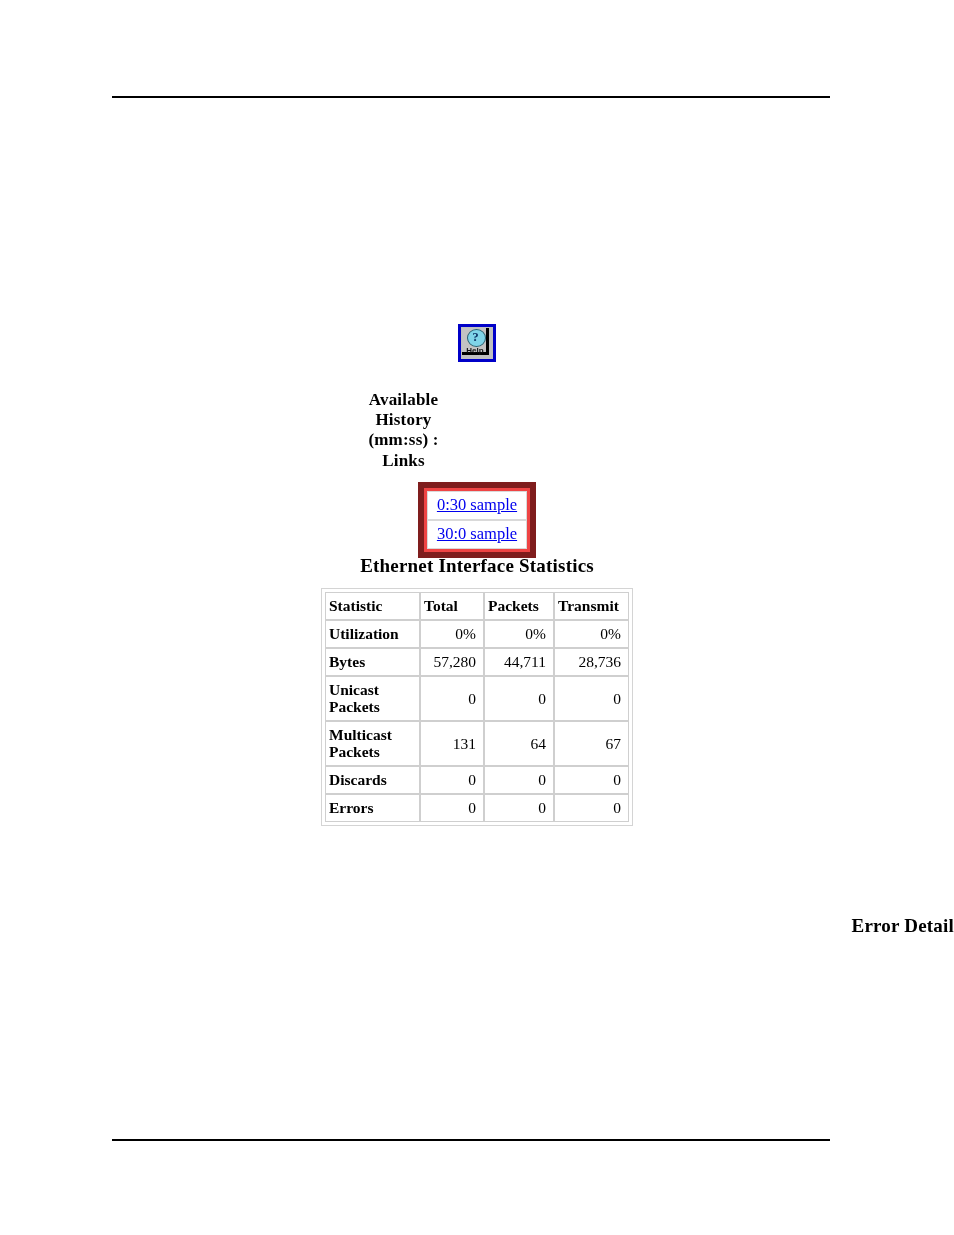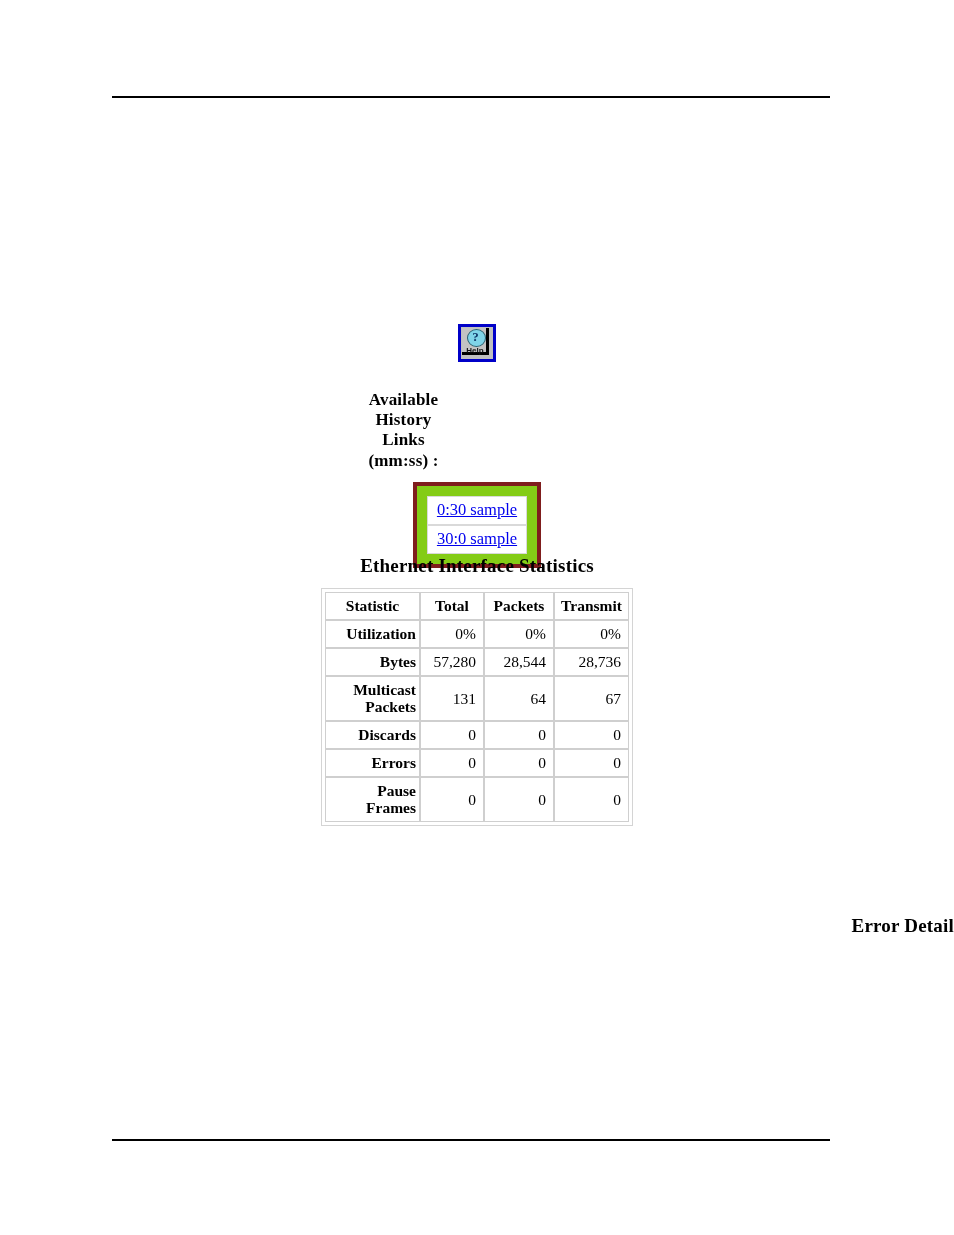--- a/index.html
+++ b/index.html
@@ -111,24 +111,24 @@
   .links-box-wrap {
     position: absolute;
     left: 0;
     top: 482px;
     width: 954px;
     text-align: center;
   }
   table.links-box {
     border-collapse: separate;
     border-spacing: 0;
-    border: 4px solid #7f1d1d;
-    background: #84cc16;
+    border: 6px solid #7f1d1d;
+    background: #ef4444;
     margin: 0 auto;
-    padding: 10px;
+    padding: 3px;
   }
   table.links-box td {
     border: 1px solid #d9d9d9;
     padding: 3px 9px 4px 9px;
     text-align: center;
     background: #ffffff;
   }
   table.links-box a {
     color: #0000ee;
     text-decoration: underline;
@@ -171,27 +171,27 @@
   }
   table.stats td, table.stats th {
     border: 1px solid #cfcfcf;
     background: #ffffff;
     font-family: "Liberation Serif", serif;
     font-size: 15.5px;
     vertical-align: middle;
   }
   table.stats th {
     font-weight: bold;
-    text-align: center;
+    text-align: left;
     padding: 4px 3px 5px 3px;
     line-height: 17px;
   }
   table.stats td.rowhead {
     font-weight: bold;
-    text-align: right;
+    text-align: left;
     padding: 4px 3px 5px 3px;
     line-height: 17px;
   }
   table.stats td.val {
     text-align: right;
     padding: 4px 7px 5px 4px;
     line-height: 17px;
   }
   table.stats col.c-stat { width: 95px; }
   table.stats col.c-tot  { width: 64px; }
@@ -209,22 +209,22 @@
     <div class="face"></div>
     <div class="bubble"></div>
     <div class="qmark">?</div>
     <div class="help-text">Help</div>
   </div>
 </div>
 
 <div class="history-heading">
   <div>Available</div>
   <div>History</div>
+  <div>(mm:ss) :</div>
   <div>Links</div>
-  <div>(mm:ss) :</div>
 </div>
 
 <div class="links-box-wrap">
   <table class="links-box">
     <tbody>
       <tr>
         <td>
           <a href="#">0:30 sample</a>
         </td>
       </tr>
@@ -258,44 +258,44 @@
     <tbody>
       <tr>
         <td class="rowhead">Utilization</td>
         <td class="val">0%</td>
         <td class="val">0%</td>
         <td class="val">0%</td>
       </tr>
       <tr>
         <td class="rowhead">Bytes</td>
         <td class="val">57,280</td>
-        <td class="val">28,544</td>
+        <td class="val">44,711</td>
         <td class="val">28,736</td>
+      </tr>
+      <tr>
+        <td class="rowhead">Unicast Packets</td>
+        <td class="val">0</td>
+        <td class="val">0</td>
+        <td class="val">0</td>
       </tr>
       <tr>
         <td class="rowhead">Multicast Packets</td>
         <td class="val">131</td>
         <td class="val">64</td>
         <td class="val">67</td>
       </tr>
       <tr>
         <td class="rowhead">Discards</td>
         <td class="val">0</td>
         <td class="val">0</td>
         <td class="val">0</td>
       </tr>
       <tr>
         <td class="rowhead">Errors</td>
         <td class="val">0</td>
         <td class="val">0</td>
         <td class="val">0</td>
       </tr>
-      <tr>
-        <td class="rowhead">Pause Frames</td>
-        <td class="val">0</td>
-        <td class="val">0</td>
-        <td class="val">0</td>
-      </tr>
     </tbody>
   </table>
 </div>
 
 <div class="caption" id="caption-error">Error Detail</div>
 
 </body></html>

